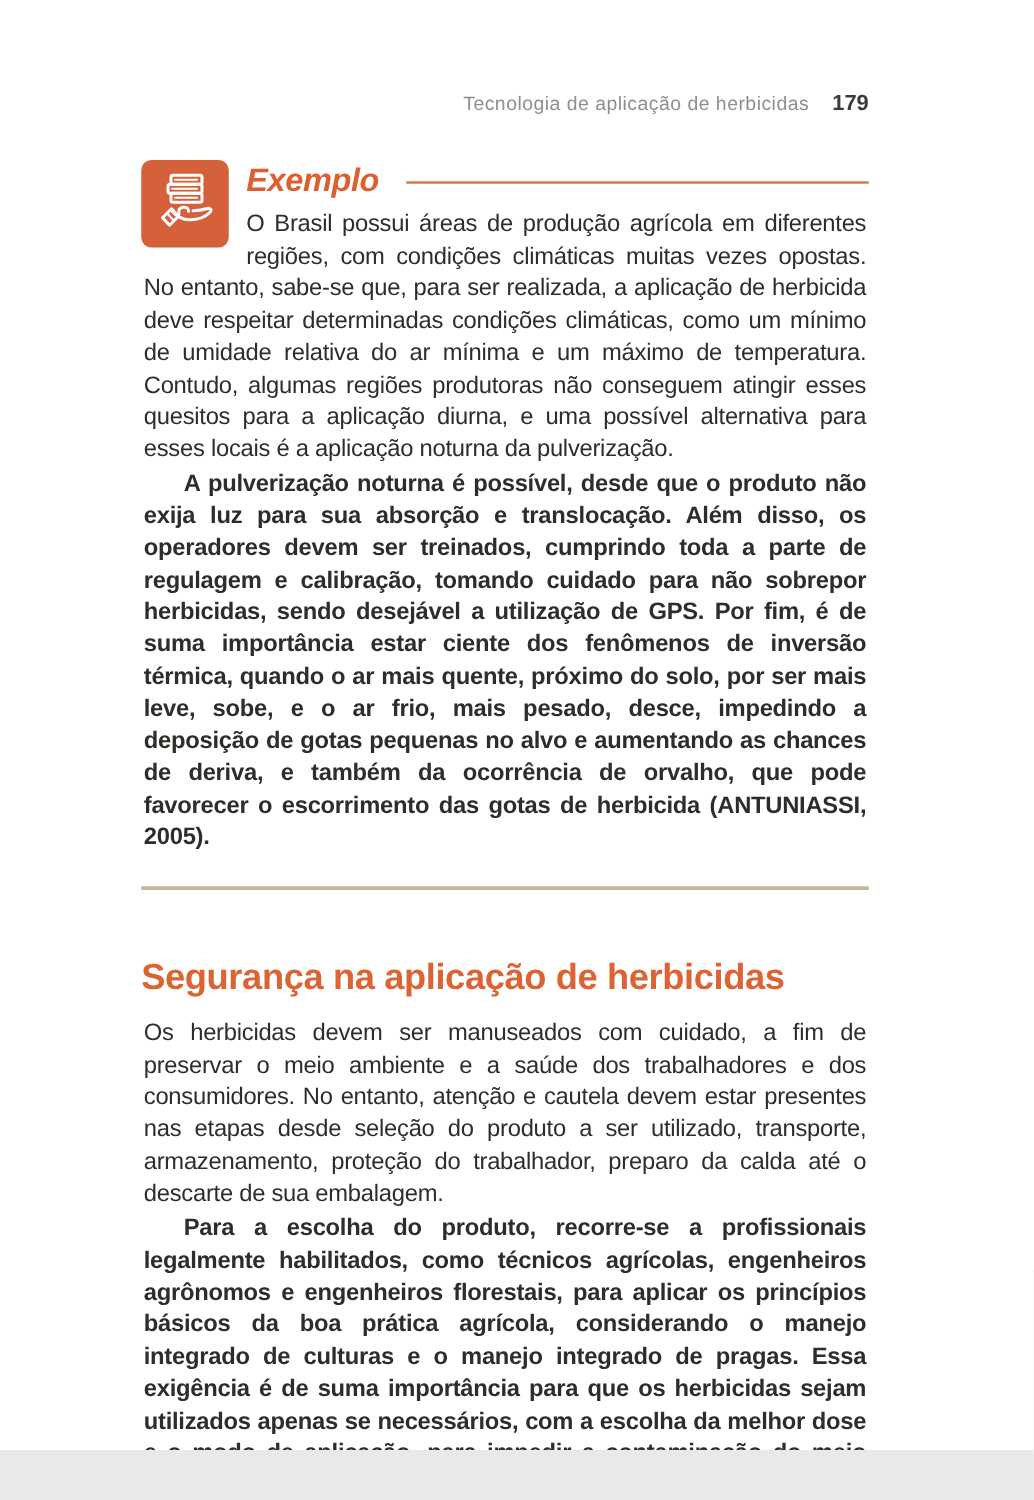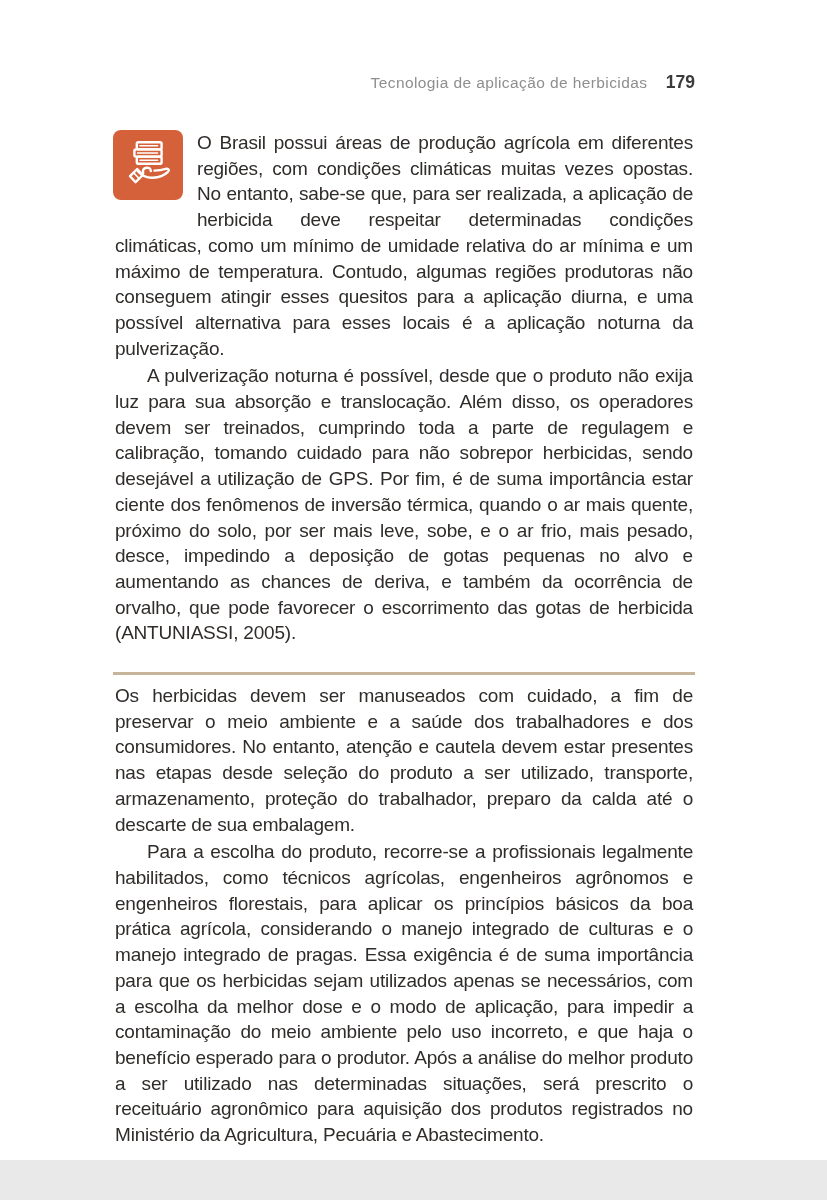--- a/index.html
+++ b/index.html
@@ -81,21 +81,21 @@
   }
   p.body-text {
     margin: 2px;
     font-size: 19px;
     line-height: 25.7px;
     text-align: justify;
     letter-spacing: -0.2px;
     hyphens: auto;
     -webkit-hyphens: auto;
   }
-  p.indented { text-indent: 32px; }
+  p.indented { text-indent: 32px; font-weight: bold; }
 
   .example-divider {
     clear: both;
     height: 3px;
     margin-top: 26px;
     background: #c6b49b;
     border: none;
   }
 
   
@@ -135,25 +135,30 @@
               <path d="M22 45 Q30 54 41 53.5 Q53 53 59.5 46.5 Q63 43 58.5 42 Q50 44.5 43 44.5"></path>
               <path d="M29 47.5 Q27.5 42 33 41 Q38.5 40.5 38.5 45"></path>
 
               <path d="M12.5 51.5 L21.5 42.5 L28.5 50 L19.5 59 Z"></path>
               <line x1="17" y1="47" x2="23.5" y2="54" stroke-width="2"></line>
             </g>
           </svg>
         </span>
       </div>
 
+      <div class="example-title-row">
+        <span class="example-title">Exemplo</span>
+        <span class="example-title-rule"></span>
+      </div>
 
       <p class="body-text">O Brasil possui áreas de produção agrícola em diferentes regiões, com condições climáticas muitas vezes opostas. No entanto, sabe-se que, para ser realizada, a aplicação de herbicida deve respeitar determinadas condições climáticas, como um mínimo de umidade relativa do ar mínima e um máximo de temperatura. Contudo, algumas regiões produtoras não conseguem atingir esses quesitos para a aplicação diurna, e uma possível alternativa para esses locais é a aplicação noturna da pulverização.</p>
       <p class="body-text indented">A pulverização noturna é possível, desde que o produto não exija luz para sua absorção e translocação. Além disso, os operadores devem ser treinados, cumprindo toda a parte de regulagem e calibração, tomando cuidado para não sobrepor herbicidas, sendo desejável a utilização de GPS. Por fim, é de suma importância estar ciente dos fenômenos de inversão térmica, quando o ar mais quente, próximo do solo, por ser mais leve, sobe, e o ar frio, mais pesado, desce, impedindo a deposição de gotas pequenas no alvo e aumentando as chances de deriva, e também da ocorrência de orvalho, que pode favorecer o escorrimento das gotas de herbicida (ANTUNIASSI, 2005).</p>
 
       <hr class="example-divider">
     </div>
 
+    <h1 class="section-heading">Segurança na aplicação de herbicidas</h1>
 
     <p class="body-text">Os herbicidas devem ser manuseados com cuidado, a fim de preservar o meio ambiente e a saúde dos trabalhadores e dos consumidores. No entanto, atenção e cautela devem estar presentes nas etapas desde seleção do produto a ser utilizado, transporte, armazenamento, proteção do trabalhador, preparo da calda até o descarte de sua embalagem.</p>
     <p class="body-text indented">Para a escolha do produto, recorre-se a profissionais legalmente habilitados, como técnicos agrícolas, engenheiros agrônomos e engenheiros florestais, para aplicar os princípios básicos da boa prática agrícola, considerando o manejo integrado de culturas e o manejo integrado de pragas. Essa exigência é de suma importância para que os herbicidas sejam utilizados apenas se necessários, com a escolha da melhor dose e o modo de aplicação, para impedir a contaminação do meio ambiente pelo uso incorreto, e que haja o benefício esperado para o produtor. Após a análise do melhor produto a ser utilizado nas determinadas situações, será prescrito o receituário agronômico para aquisição dos produtos registrados no Ministério da Agricultura, Pecuária e Abastecimento.</p>
 
   </div>
 </div>
 
 </body></html>

